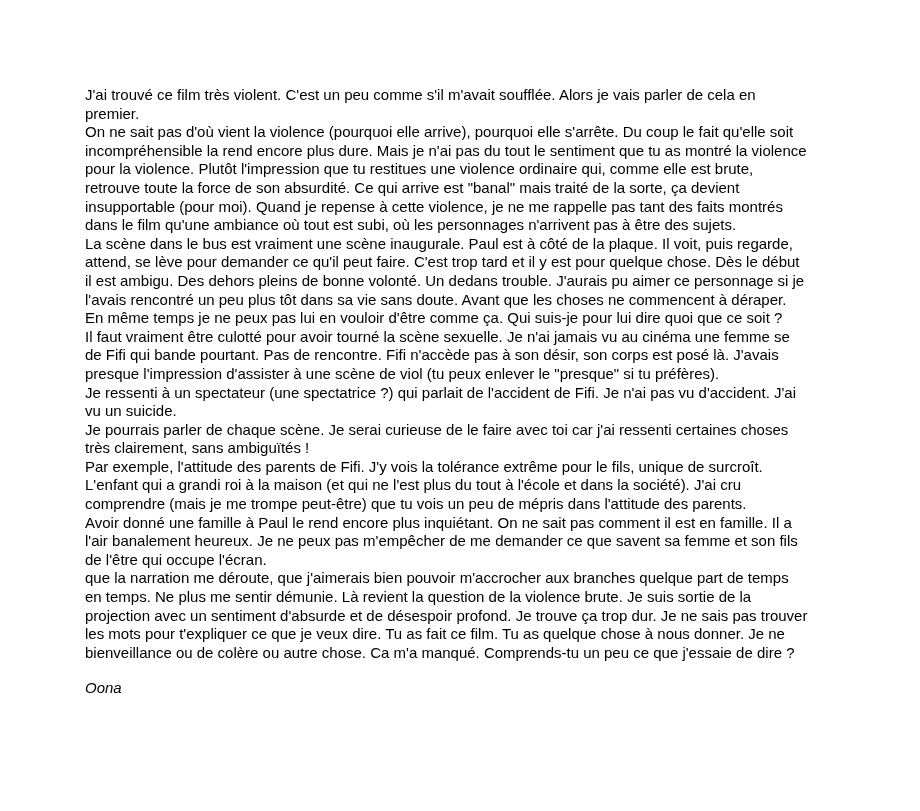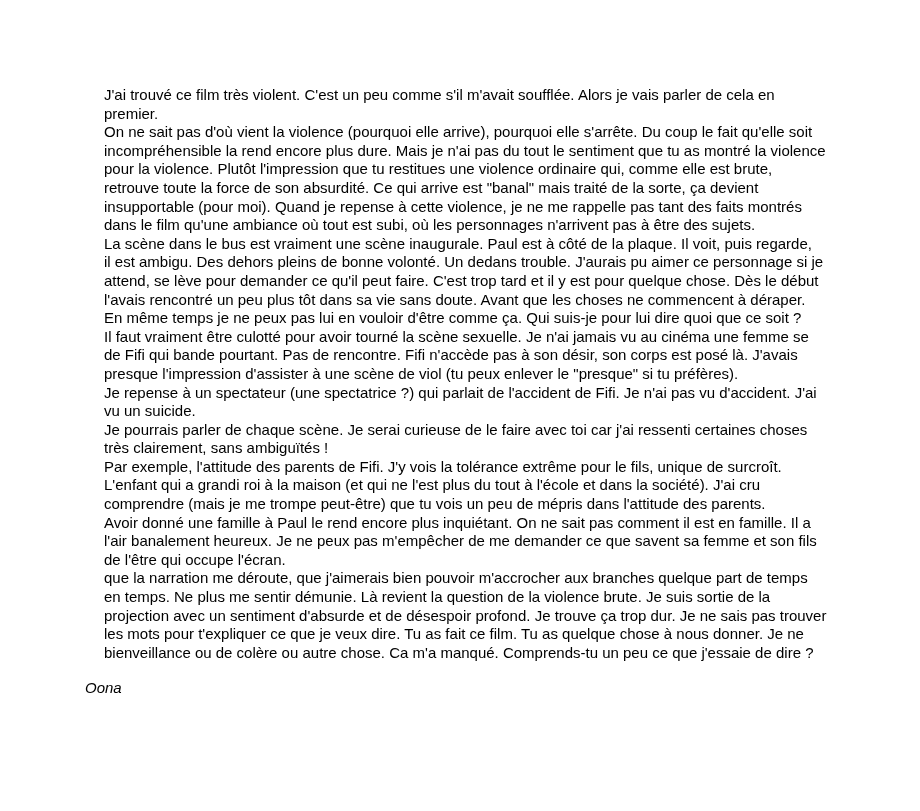--- a/index.html
+++ b/index.html
@@ -20,21 +20,20 @@
     top: 86px;
     width: 770px;
     color: #000000;
     font-size: 15px;
     line-height: 18.6px;
     font-weight: 400;
     letter-spacing: 0;
   }
   .line {
     white-space: pre;
-    margin-left: 19px;
   }
   .signature {
     margin-top: 17px;
     font-style: italic;
     white-space: pre;
   }
 </style>
 </head>
 <body style="background: rgb(255, 255, 255);">
 
@@ -47,32 +46,32 @@
       <div>
         <div class="line">On ne sait pas d'où vient la violence (pourquoi elle arrive), pourquoi elle s'arrête. Du coup le fait qu'elle soit</div>
         <div class="line">incompréhensible la rend encore plus dure. Mais je n'ai pas du tout le sentiment que tu as montré la violence</div>
         <div class="line">pour la violence. Plutôt l'impression que tu restitues une violence ordinaire qui, comme elle est brute,</div>
         <div class="line">retrouve toute la force de son absurdité. Ce qui arrive est "banal" mais traité de la sorte, ça devient</div>
         <div class="line">insupportable (pour moi). Quand je repense à cette violence, je ne me rappelle pas tant des faits montrés</div>
         <div class="line">dans le film qu'une ambiance où tout est subi, où les personnages n'arrivent pas à être des sujets.</div>
       </div>
       <div>
         <div class="line">La scène dans le bus est vraiment une scène inaugurale. Paul est à côté de la plaque. Il voit, puis regarde,</div>
+        <div class="line">attend, se lève pour demander ce qu'il peut faire. C'est trop tard et il y est pour quelque chose. Dès le début</div>
         <div class="line">il est ambigu. Des dehors pleins de bonne volonté. Un dedans trouble. J'aurais pu aimer ce personnage si je</div>
-        <div class="line">attend, se lève pour demander ce qu'il peut faire. C'est trop tard et il y est pour quelque chose. Dès le début</div>
         <div class="line">l'avais rencontré un peu plus tôt dans sa vie sans doute. Avant que les choses ne commencent à déraper.</div>
         <div class="line">En même temps je ne peux pas lui en vouloir d'être comme ça. Qui suis-je pour lui dire quoi que ce soit ?</div>
       </div>
       <div>
         <div class="line">Il faut vraiment être culotté pour avoir tourné la scène sexuelle. Je n'ai jamais vu au cinéma une femme se</div>
         <div class="line">de Fifi qui bande pourtant. Pas de rencontre. Fifi n'accède pas à son désir, son corps est posé là. J'avais</div>
         <div class="line">presque l'impression d'assister à une scène de viol (tu peux enlever le "presque" si tu préfères).</div>
       </div>
       <div>
-        <div class="line">Je repense à un spectateur (une spectatrice ?) qui parlait de l'accident de Fifi. Je n'ai pas vu d'accident. J'ai</div>
+        <div class="line">Je ressenti à un spectateur (une spectatrice ?) qui parlait de l'accident de Fifi. Je n'ai pas vu d'accident. J'ai</div>
         <div class="line">vu un suicide.</div>
       </div>
       <div>
         <div class="line">Je pourrais parler de chaque scène. Je serai curieuse de le faire avec toi car j'ai ressenti certaines choses</div>
         <div class="line">très clairement, sans ambiguïtés !</div>
       </div>
       <div>
         <div class="line">Par exemple, l'attitude des parents de Fifi. J'y vois la tolérance extrême pour le fils, unique de surcroît.</div>
         <div class="line">L'enfant qui a grandi roi à la maison (et qui ne l'est plus du tout à l'école et dans la société). J'ai cru</div>
         <div class="line">comprendre (mais je me trompe peut-être) que tu vois un peu de mépris dans l'attitude des parents.</div>

